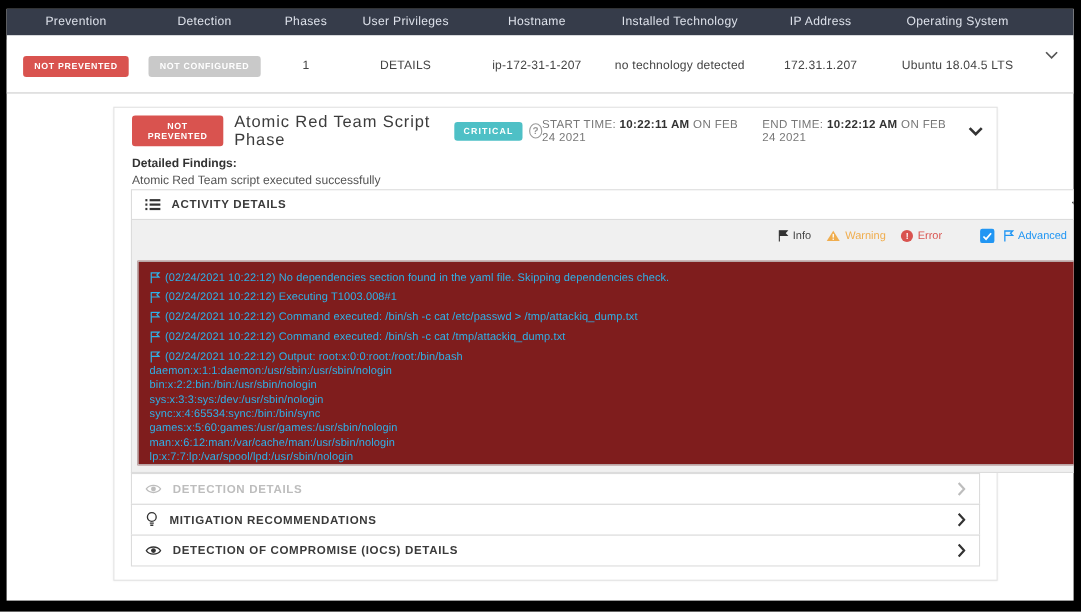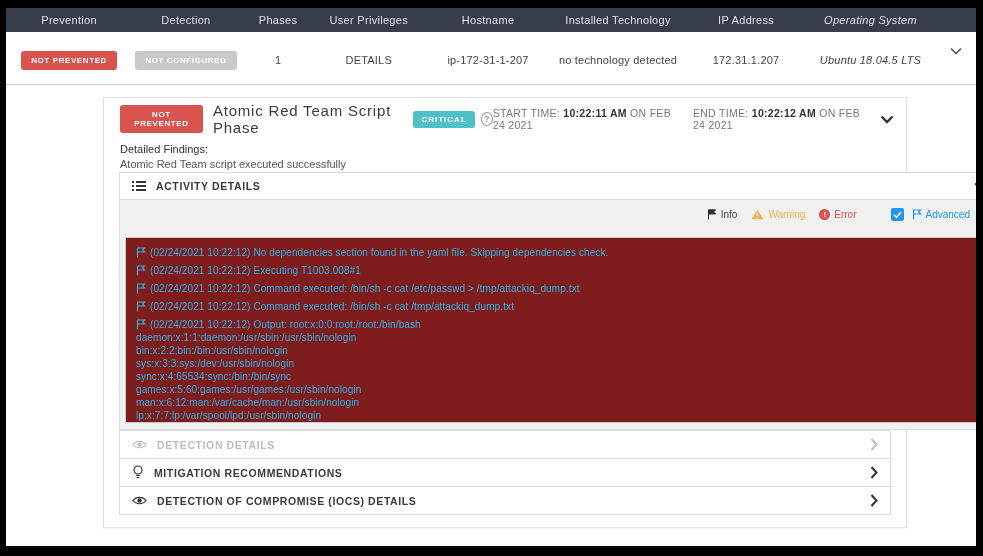--- a/index.html
+++ b/index.html
@@ -10,21 +10,21 @@
   
   .cols-header, .value-row {
     display:grid;
     grid-template-columns:13% 11.1% 7.9% 10.8% 13.8% 13% 13.4% 17%;
     align-items:center; text-align:center; width:100%;
   }
   .cols-header { position:absolute; top:0; left:0; height:24px; background:var(--c-header,#363c4a); }
   .cols-header .col { color:#dde1ea; font-size:11px; letter-spacing:0.3px; }
   .value-row { position:absolute; top:28px; left:0; height:49px; background:#fff; border-bottom:1px solid #ccc; }
   .value-row .cell { font-size:11px; color:#444; letter-spacing:0.2px; }
-  .cols-header .col:last-child, .value-row .cell:last-child { padding-right:46px;font-style:italic; }
+  .cols-header .col:last-child, .value-row .cell:last-child { padding-right:46px; }
 
   .badge { display:inline-block; color:#fff; font-size:8px; font-weight:bold; letter-spacing:0.6px;
            padding:5px 10px; border-radius:3px; text-transform:uppercase; }
   .badge.red { background:var(--c-red,#d9534f);text-align:center; }
   .badge.gray { background:var(--c-gray_badge,#c9c9c9);text-align:center; }
   .badge.teal { background:var(--c-teal,#4ec0c6); letter-spacing:1px; padding:4px 8px; }
 
   .row-chevron { position:absolute; right:14px; top:33px; cursor:pointer; }
 
   
@@ -33,21 +33,21 @@
 
   .phase-row { position:absolute; left:16px; right:12px; top:9px; height:24px; display:flex; align-items:center; }
   .phase-title { font-size:15px; color:#3c3c3c; letter-spacing:0.8px; margin:0 10px; }
   .q-icon { width:14px; height:14px; border:1.2px solid #999; border-radius:50%; color:#999;
             font-size:9px; font-weight:bold; display:inline-flex; align-items:center; justify-content:center; margin-left:6px; }
   .times { margin-left:auto; display:flex; align-items:center; gap:18px; font-size:10.5px; color:#777; letter-spacing:0.3px; }
   .times b { color:#333; font-weight:bold; }
   .phase-chevron { margin-left:14px; cursor:pointer; display:flex; align-items:center; }
 
   .findings { position:absolute; left:16px; top:44px; font-size:11px; line-height:15px; }
-  .findings .f-label { font-weight:normal; color:#333; }
+  .findings .f-label { font-weight:bold; color:#333; }
   .findings .f-text { color:#555; }
 
   .activity { position:absolute; left:15px; top:74px; width:880px;border-radius:31px; }
   .acc-header { height:28px; background:#fff; border:1px solid #dcdcdc; display:flex; align-items:center; padding:0 12px; cursor:pointer; }
   .acc-title { font-size:10.5px; font-weight:bold; color:#3a3a3a; letter-spacing:0.6px; margin-left:10px; }
   .acc-header .chev { margin-left:auto; display:flex; align-items:center; }
   .activity-content { background:#f0f0f0; border:1px solid #dcdcdc; border-top:none; height:230px; position:relative; }
 
   .legend { position:absolute; top:8px; right:10px; display:flex; align-items:center; gap:6px; font-size:10px; }
   .legend .item { display:flex; align-items:center; gap:4px; margin-left:8px; }

